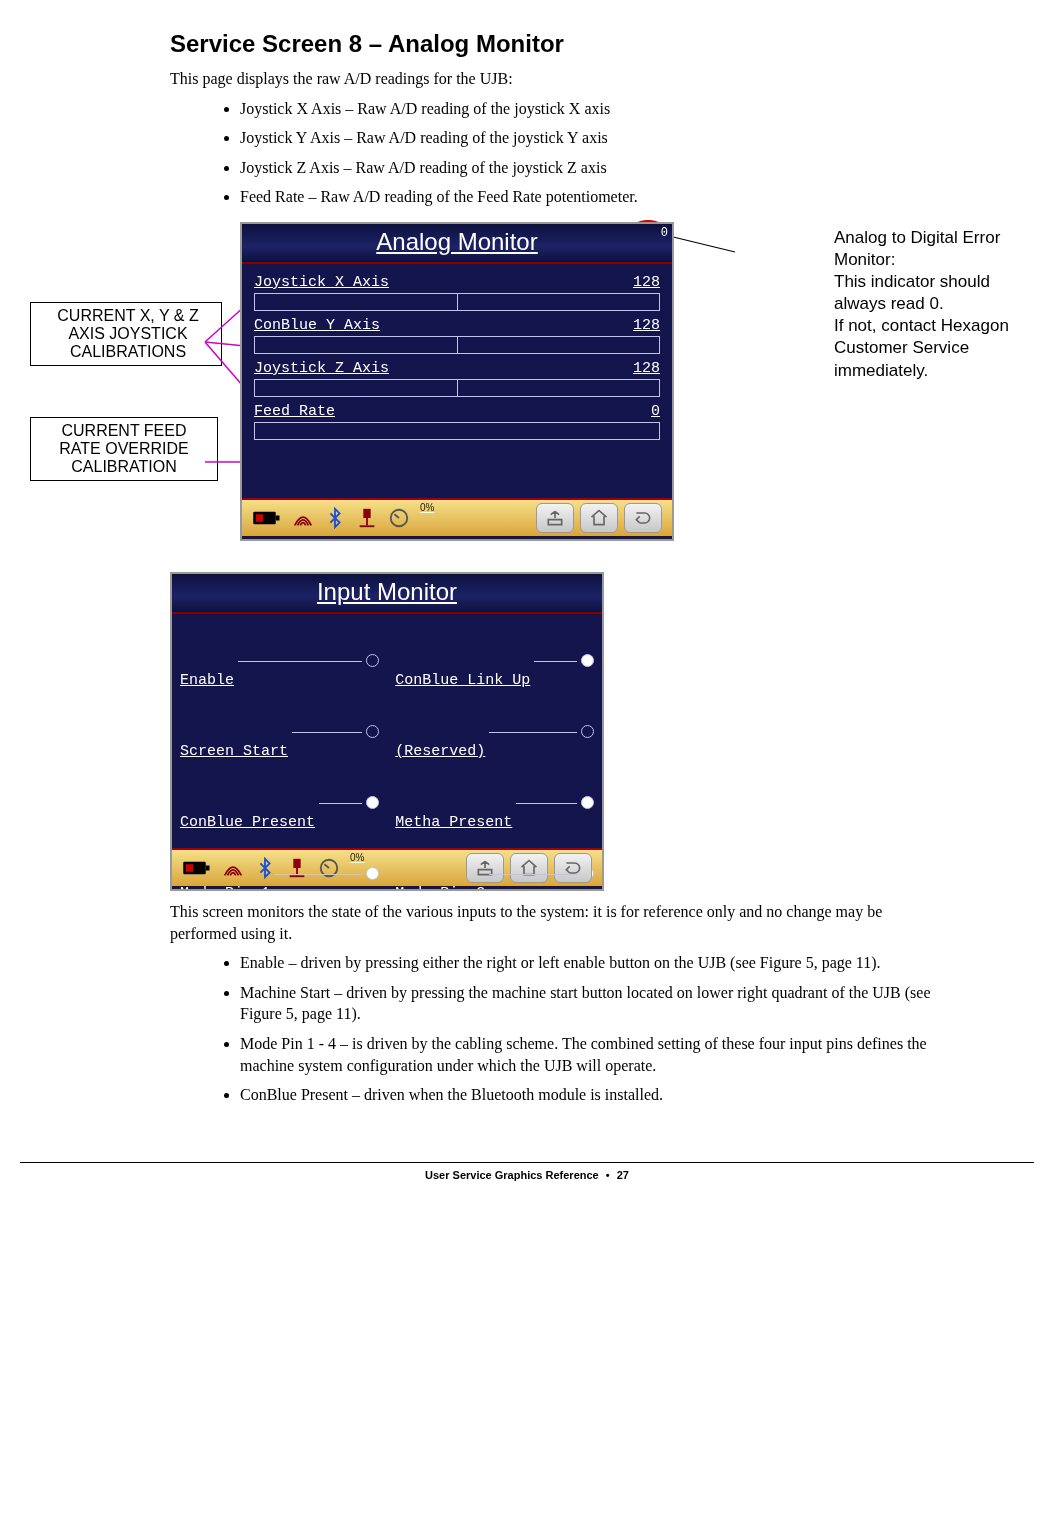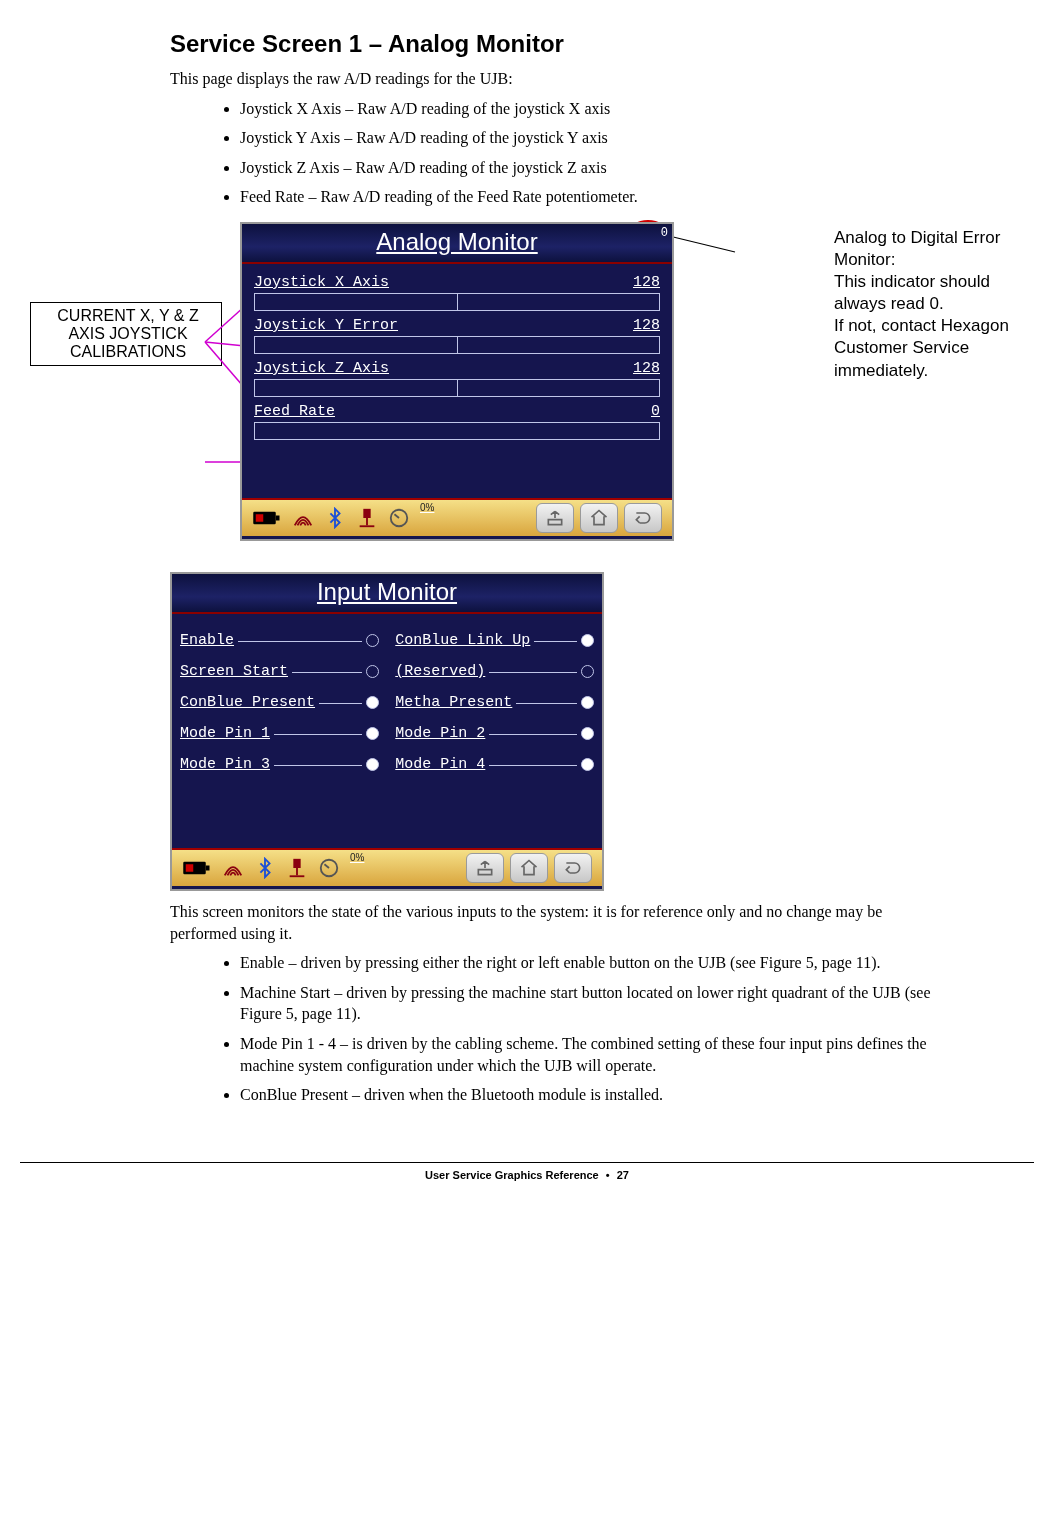--- a/index.html
+++ b/index.html
@@ -150,20 +150,21 @@
     margin: 8px 0 14px;
   }
   .inmon-cell {
     display: flex;
     align-items: center;
     width: 48%;
   }
   .inmon-cell .txt {
     flex: 0 0 auto;
     white-space: nowrap;
+    margin-top: 40px;
   }
   .inmon-cell .line {
     flex: 1 1 auto;
     border-top: 1px solid #c0c5e8;
     margin: 0 4px;
     position: relative;
     top: 1px;
   }
   .inmon-cell .dot {
     width: 13px;
@@ -250,32 +251,33 @@
     font-weight: bold;
     padding: 0 20px 24px;
   }
   .footer .dot { padding: 0 4px; }
 </style>
 </head>
 <body>
 
 <div class="page">
 
-  <h2 class="section-heading">Service Screen 1 – Analog Monitor</h2>
+  <h2 class="section-heading">Service Screen 8 – Analog Monitor</h2>
   <p class="body-text">This page displays the raw A/D readings for the UJB:</p>
   <ul class="body-list">
     <li>Joystick X Axis – Raw A/D reading of the joystick X axis</li>
     <li>Joystick Y Axis – Raw A/D reading of the joystick Y axis</li>
     <li>Joystick Z Axis – Raw A/D reading of the joystick Z axis</li>
     <li>Feed Rate – Raw A/D reading of the Feed Rate potentiometer.</li>
   </ul>
 
   <div class="annotated-figure">
 
     <div class="callout-box joystick">CURRENT X, Y &amp; Z AXIS JOYSTICK CALIBRATIONS</div>
+    <div class="callout-box feedrate">CURRENT FEED RATE OVERRIDE CALIBRATION</div>
 
     <div class="side-note" style="white-space:pre-line;">Analog to Digital Error Monitor:
 This indicator should always read 0.
 If not, contact Hexagon Customer Service immediately.</div>
 
     <div class="ellipse-marker"></div>
 
     <svg class="arrow" style="left:180px; top:60px; width:60px; height:200px;">
       <defs>
           <marker id="ahm" viewBox="0 0 10 10" refX="9" refY="5" markerWidth="6" markerHeight="6" orient="auto">
@@ -313,21 +315,21 @@
           <div class="label">
               <span>Joystick X Axis</span>
               <span>128</span>
             </div>
           <div class="bar">
               <span class="tick"></span>
             </div>
         </div>
         <div class="read-row">
           <div class="label">
-              <span>Joystick Y Error</span>
+              <span>ConBlue Y Axis</span>
               <span>128</span>
             </div>
           <div class="bar">
               <span class="tick"></span>
             </div>
         </div>
         <div class="read-row">
           <div class="label">
               <span>Joystick Z Axis</span>
               <span>128</span>

